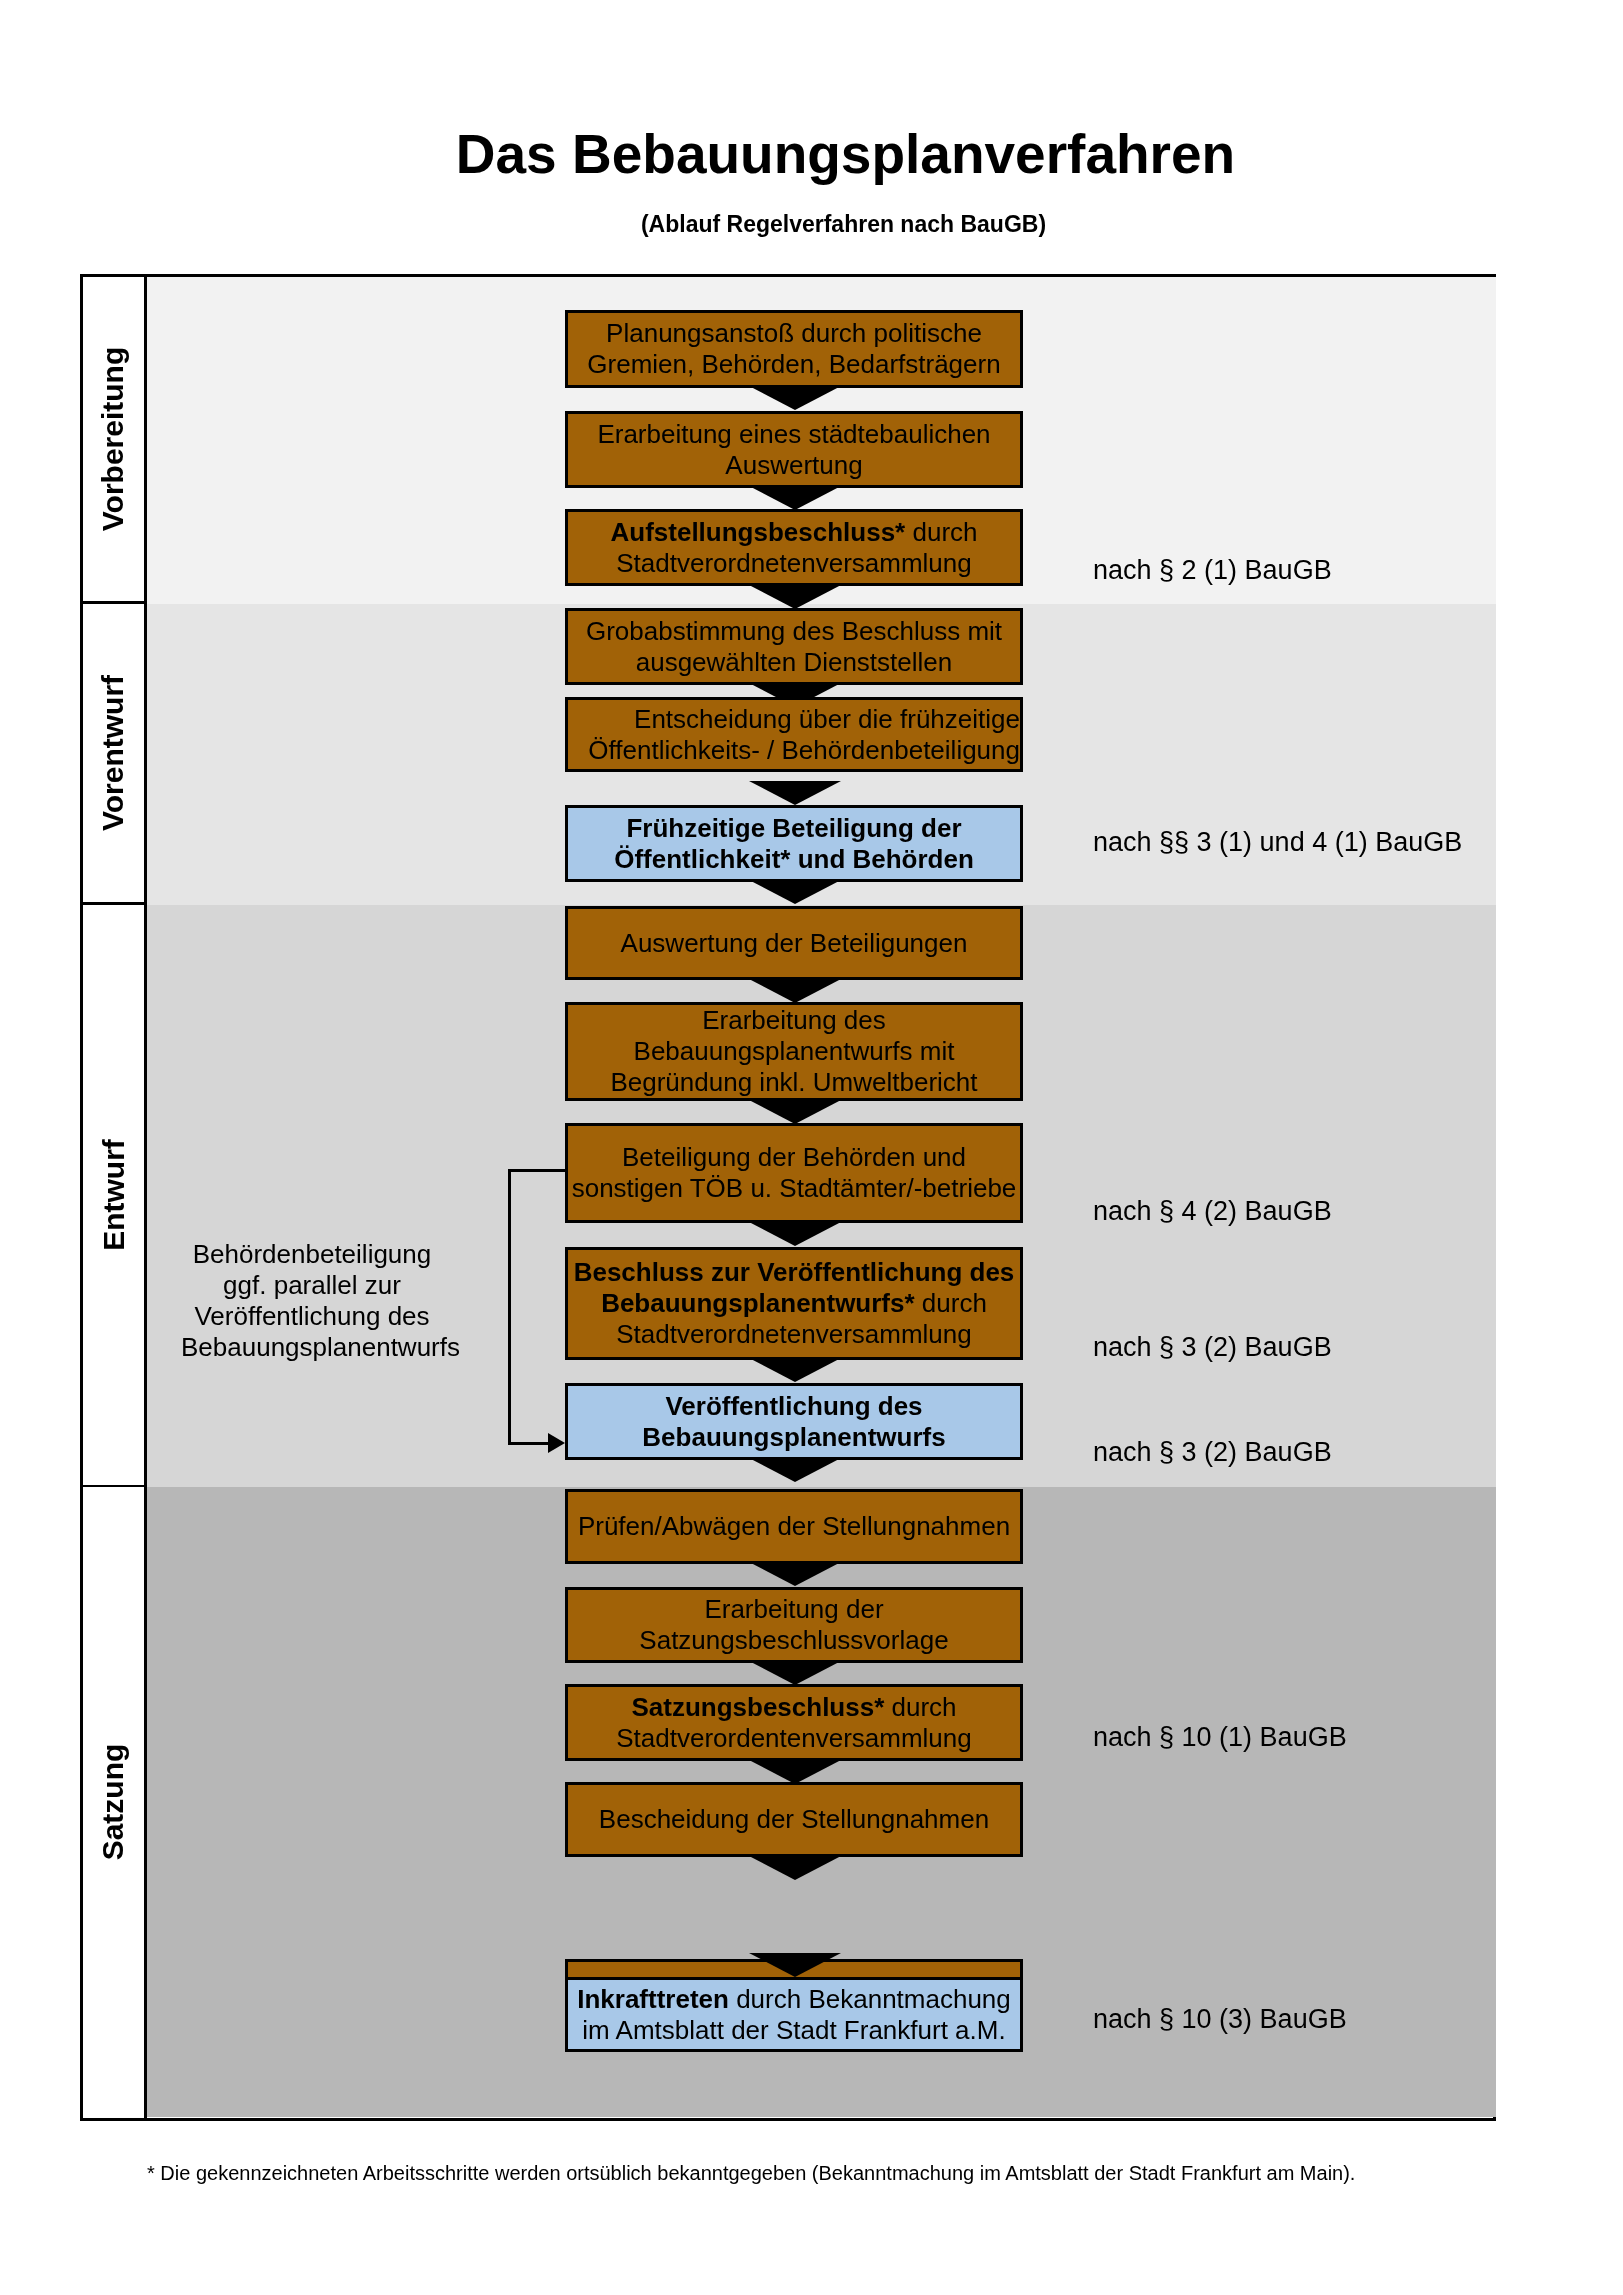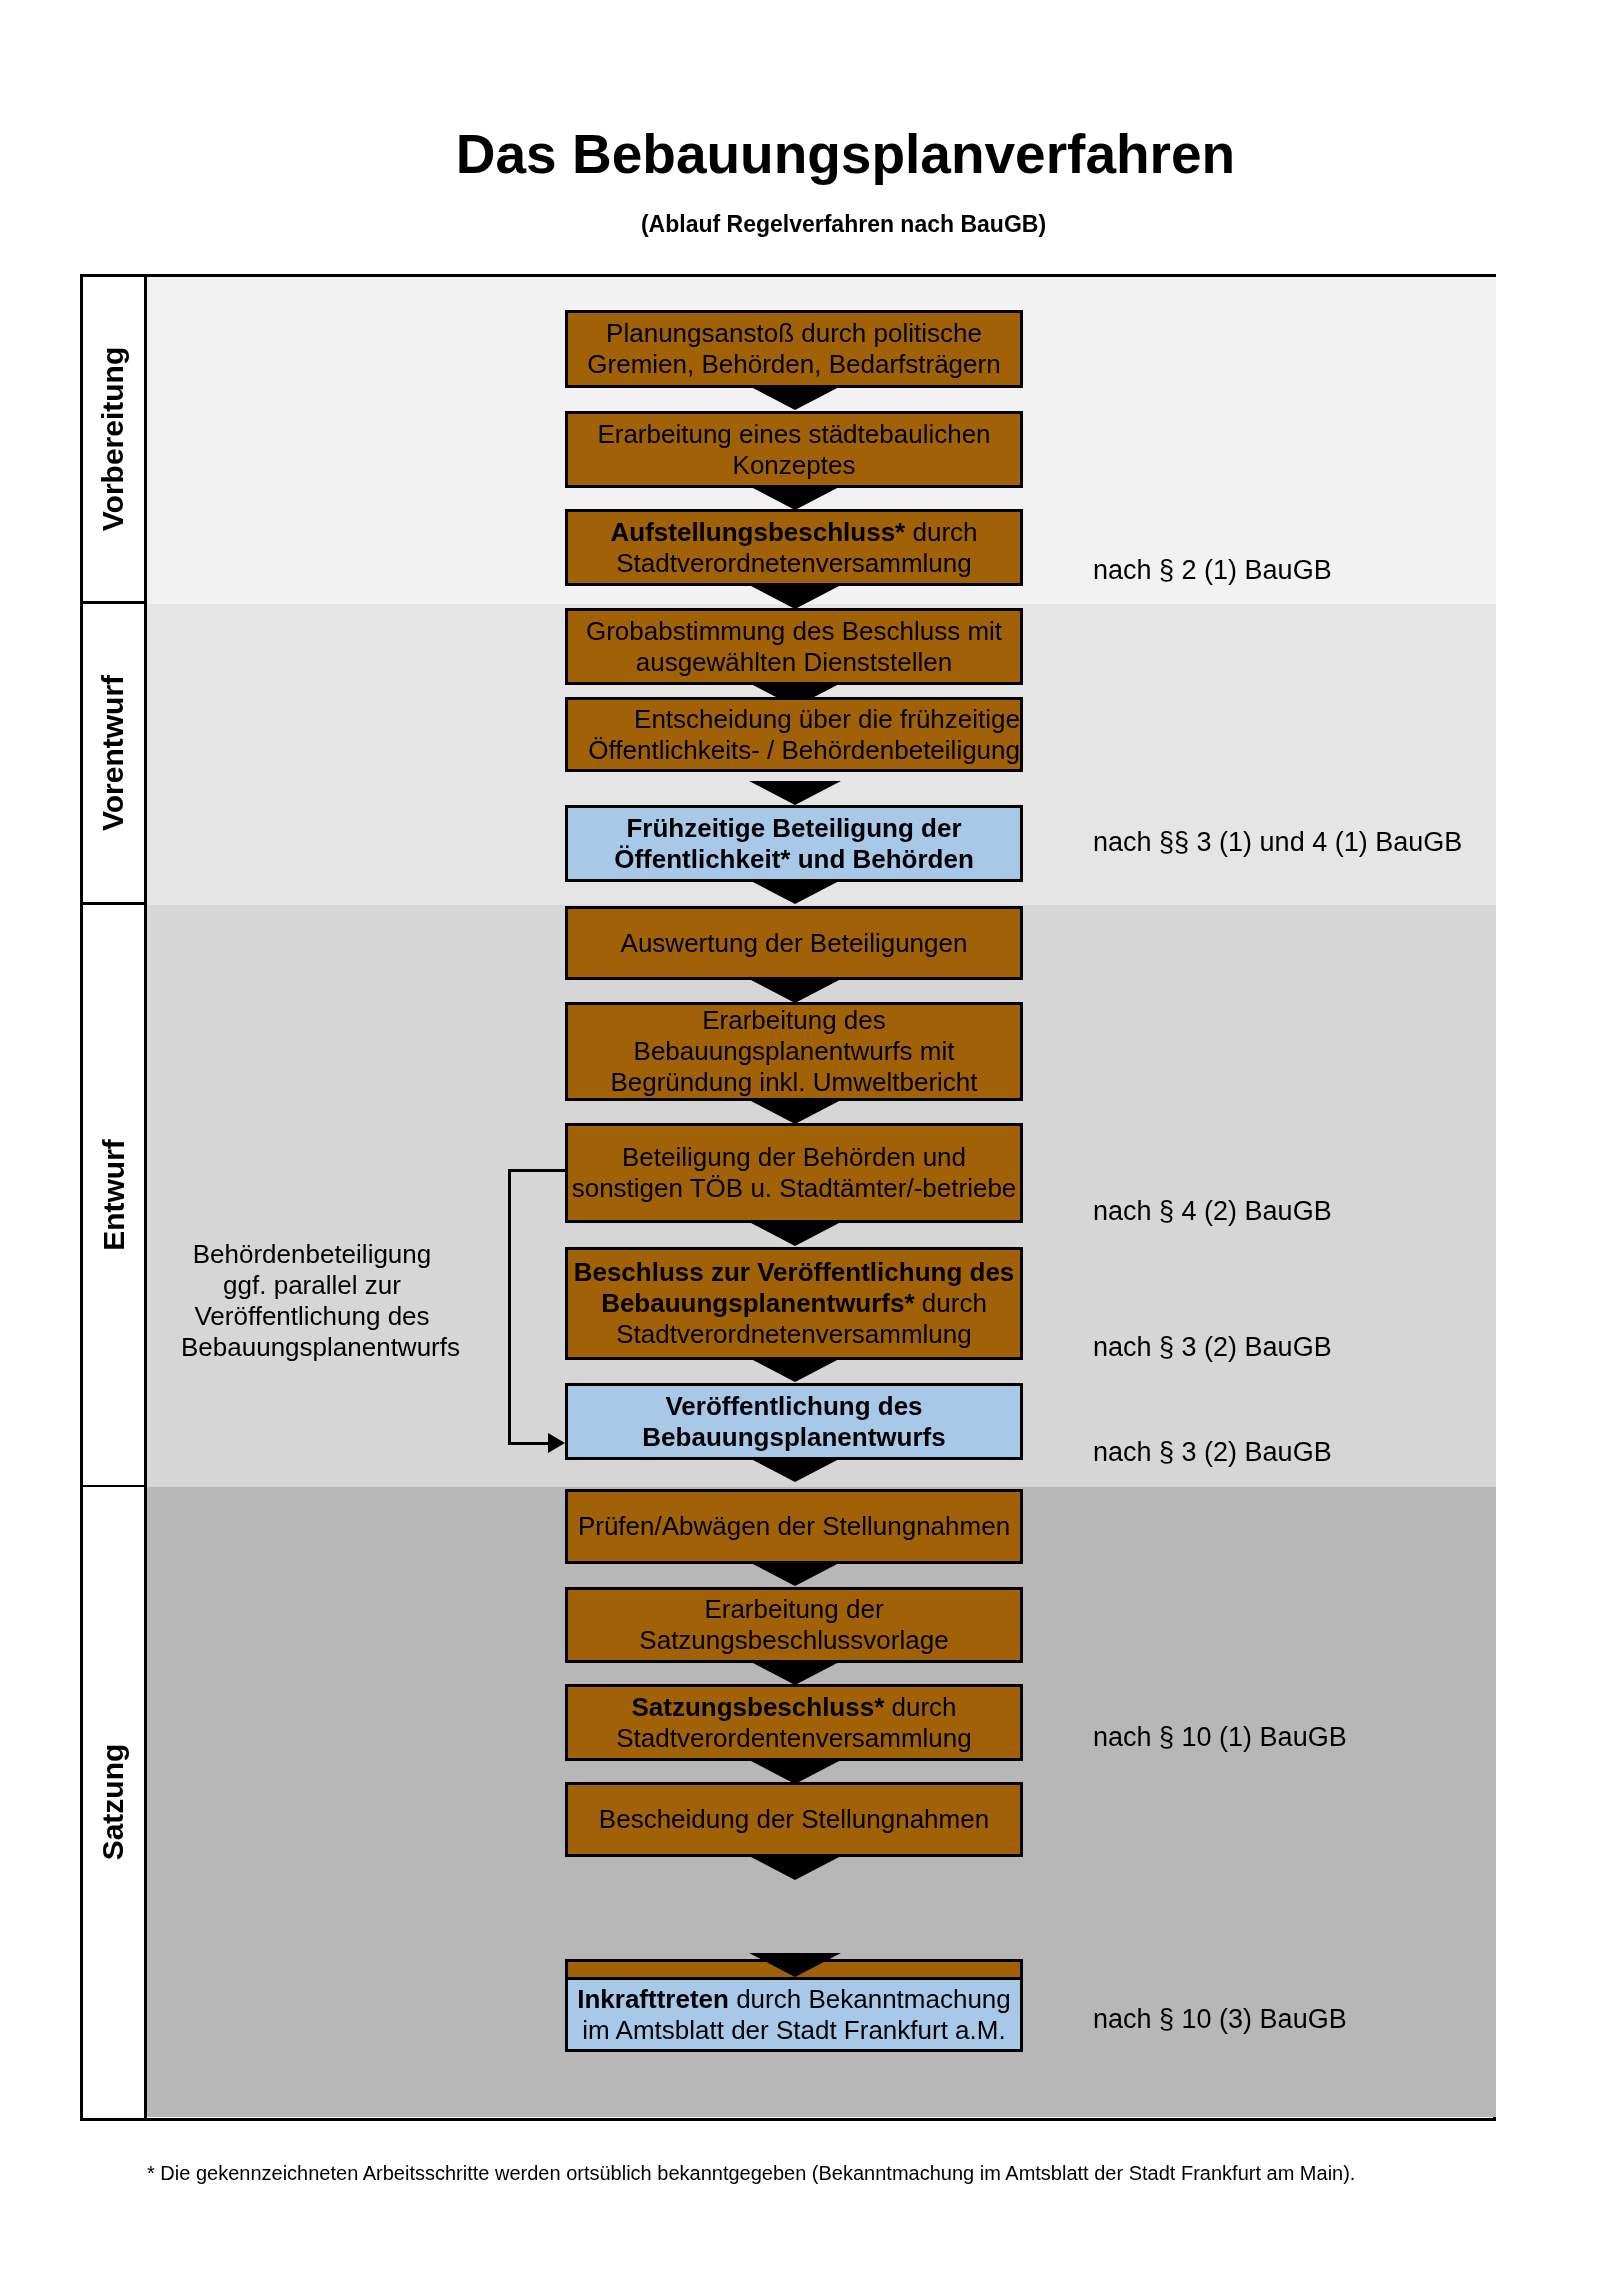--- a/index.html
+++ b/index.html
@@ -100,21 +100,21 @@
   <div class="bk" style="left:425px; top:892px; width:3.3px; height:276px;"></div>
   <div class="bk" style="left:425px; top:1165px; width:41px; height:3.3px;"></div>
   <div class="bk-head" style="left:465px; top:1156px;"></div>
 <div class="step" style="top: 33px; height: 78px;">
       <div><span>Planungsanstoß durch politische</span></div>
       <div><span>Gremien, Behörden, Bedarfsträgern</span></div>
     </div>
     <div class="arrow" style="left: 666px; top: 109px;"></div>
     <div class="step" style="top: 134px; height: 77px;">
       <div><span>Erarbeitung eines städtebaulichen</span></div>
-      <div><span>Konzeptes</span></div>
+      <div><span>Auswertung</span></div>
     </div>
     <div class="arrow" style="left: 666px; top: 209px;"></div>
     <div class="step" style="top: 232px; height: 77px;">
       <div><b>Aufstellungsbeschluss*</b><span> durch</span></div>
       <div><span>Stadtverordnetenversammlung</span></div>
     </div>
     <div class="arrow" style="left: 666px; top: 308px;"></div>
     <div class="step" style="top: 331px; height: 77px;">
       <div><span>Grobabstimmung des Beschluss mit</span></div>
       <div><span>ausgewählten Dienststellen</span></div>

